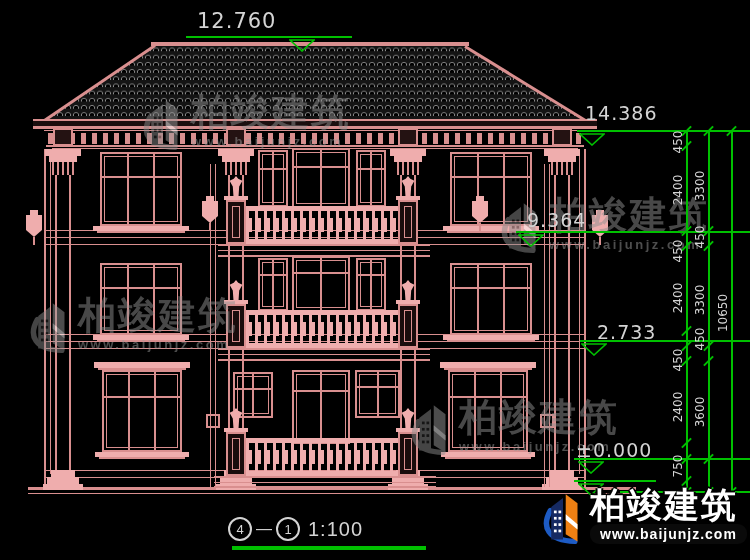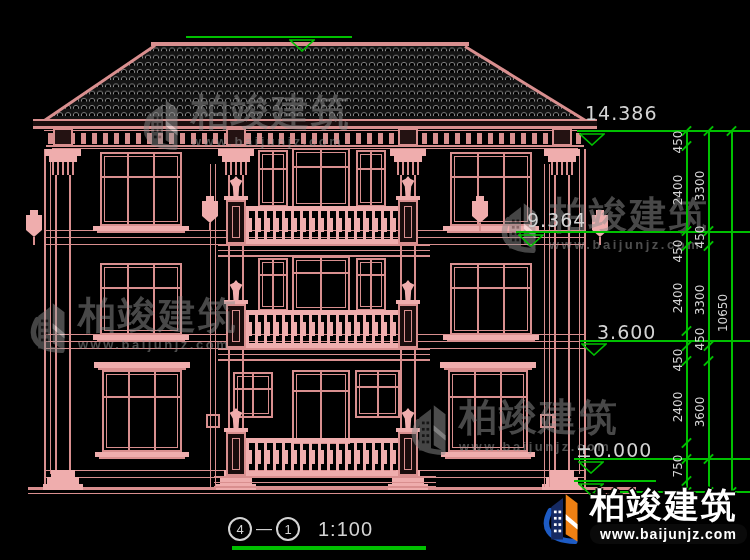--- a/index.html
+++ b/index.html
@@ -11,21 +11,21 @@
   .dimlabel{position:absolute;color:var(--cadtext);font-size:12px;white-space:nowrap;
             transform:translate(-50%,-50%) rotate(-90deg);font-family:"DejaVu Sans",sans-serif;}
   .wm{position:absolute;opacity:.5;display:flex;align-items:flex-start;pointer-events:none;}
   .wm .wm-brand{font-size:38px;font-weight:bold;color:#909090;letter-spacing:2px;line-height:1;}
   .wm .wm-url{font-size:13px;font-weight:bold;color:#9a9a9a;letter-spacing:2.5px;margin-top:3px;}
   #titleblock{position:absolute;left:228px;top:517px;color:var(--cadtext);}
   .tb-row{display:flex;align-items:center;gap:4px;}
   .tb-circ{display:inline-flex;align-items:center;justify-content:center;width:20px;height:20px;
            border:2px solid var(--cadtext);border-radius:50%;font-size:13px;}
   .tb-name{font-size:22px;letter-spacing:1px;margin-left:2px;}
-  .tb-scale{font-size:20px;margin-left:14px;letter-spacing:1px;}
+  .tb-scale{font-size:20px;margin-left:4px;letter-spacing:1px;}
   #logo{position:absolute;left:540px;top:487px;display:flex;align-items:flex-start;z-index:9;}
   #logo .lg-brand{font-size:35px;font-weight:bold;color:#fff;letter-spacing:2px;line-height:1;
                   text-shadow:-2px 0 #000,2px 0 #000,0 -2px #000,0 2px #000;}
   #logo .lg-url{display:inline-block;background:#0a0a0a;border-radius:9px;color:#fff;
                 font-weight:bold;font-size:14px;letter-spacing:1px;padding:2px 10px;margin-top:2px;}
   #building,#ann,#wms{position:absolute;inset:0;}
   #building{z-index:1;} #wms{z-index:2;} #ann{z-index:3;} #titleblock{z-index:3;}
 </style>
 </head>
 <body>
@@ -282,35 +282,36 @@
     <polygon points="28,8 41,18 41,60 28,52" fill="#9a9a9a"></polygon>
     <polygon points="28,30 41,41 41,47 28,36" fill="#fff"></polygon>
   </svg></span>
     <span style="display:flex;flex-direction:column;margin-left:5px;">
       <span class="wm-brand">柏竣建筑</span>
       <span class="wm-url">www.baijunjz.com</span>
     </span>
       </div>
     </div>
   <div id="ann">
+      <div class="cadtext" style="position: absolute; left: 197px; top: 9px; font-size: 21px;">12.760</div>
       <div style="position: absolute; left: 186px; top: 36px; width: 166px; height: 2px; background: rgb(0, 192, 0);"></div>
       <div style="position: absolute; left: 289px; top: 38px;"><svg width="26" height="13">
           <path d="M1 1 H25 L13 12 Z" fill="none" stroke="#00c000" stroke-width="1.6"></path>
         </svg></div>
       <div class="cadtext" style="position: absolute; left: 585px; top: 102px; font-size: 19px;">14.386</div>
       <div style="position: absolute; left: 577px; top: 130px; width: 173px; height: 2px; background: rgb(0, 192, 0);"></div>
       <div style="position: absolute; left: 579px; top: 132px;"><svg width="26" height="13">
           <path d="M1 1 H25 L13 12 Z" fill="none" stroke="#00c000" stroke-width="1.6"></path>
         </svg></div>
       <div class="cadtext" style="position: absolute; left: 527px; top: 209px; font-size: 19px;">9.364</div>
       <div style="position: absolute; left: 516px; top: 231px; width: 234px; height: 2px; background: rgb(0, 192, 0);"></div>
       <div style="position: absolute; left: 518px; top: 233px;"><svg width="26" height="13">
           <path d="M1 1 H25 L13 12 Z" fill="none" stroke="#00c000" stroke-width="1.6"></path>
         </svg></div>
-      <div class="cadtext" style="position: absolute; left: 597px; top: 321px; font-size: 19px;">3.600</div>
+      <div class="cadtext" style="position: absolute; left: 597px; top: 321px; font-size: 19px;">2.733</div>
       <div style="position: absolute; left: 580px; top: 340px; width: 170px; height: 2px; background: rgb(0, 192, 0);"></div>
       <div style="position: absolute; left: 581px; top: 342px;"><svg width="26" height="13">
           <path d="M1 1 H25 L13 12 Z" fill="none" stroke="#00c000" stroke-width="1.6"></path>
         </svg></div>
       <div class="cadtext" style="position: absolute; left: 576px; top: 439px; font-size: 19px;">±0.000</div>
       <div style="position: absolute; left: 574px; top: 458px; width: 176px; height: 2px; background: rgb(0, 192, 0);"></div>
       <div style="position: absolute; left: 578px; top: 460px;"><svg width="26" height="13">
           <path d="M1 1 H25 L13 12 Z" fill="none" stroke="#00c000" stroke-width="1.6"></path>
         </svg></div>
       <div style="position: absolute; left: 574px; top: 480px; width: 82px; height: 2px; background: rgb(0, 192, 0);"></div>

